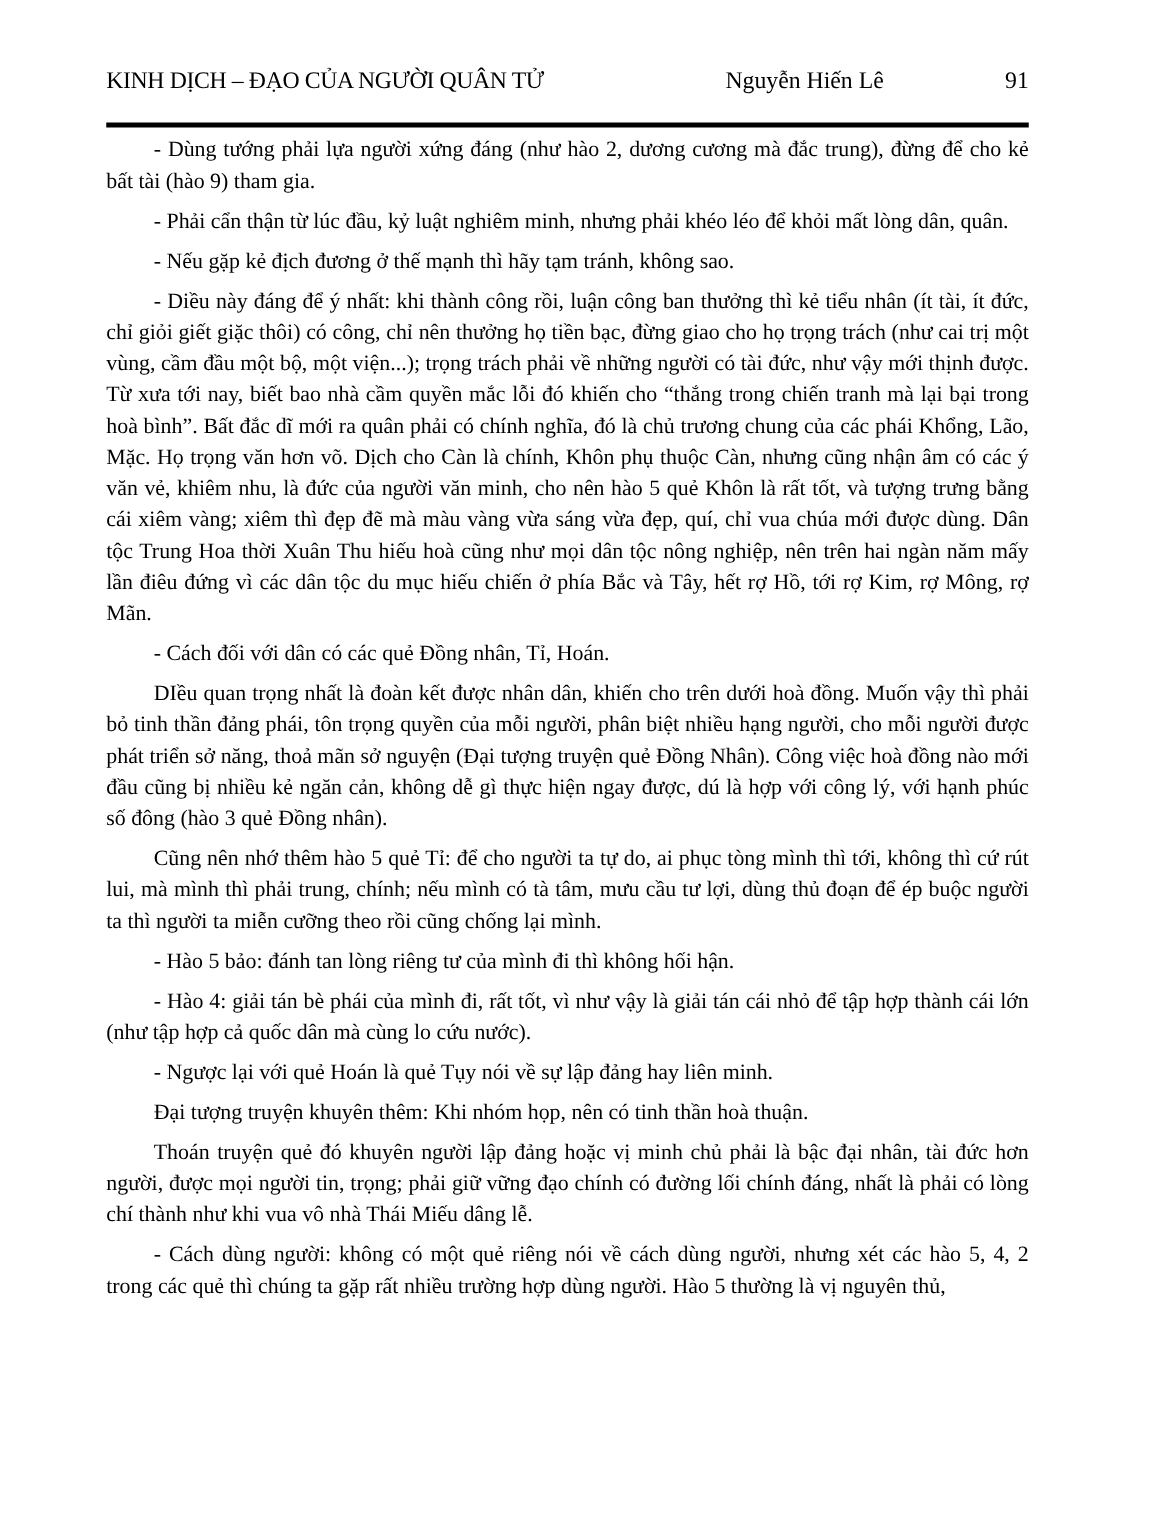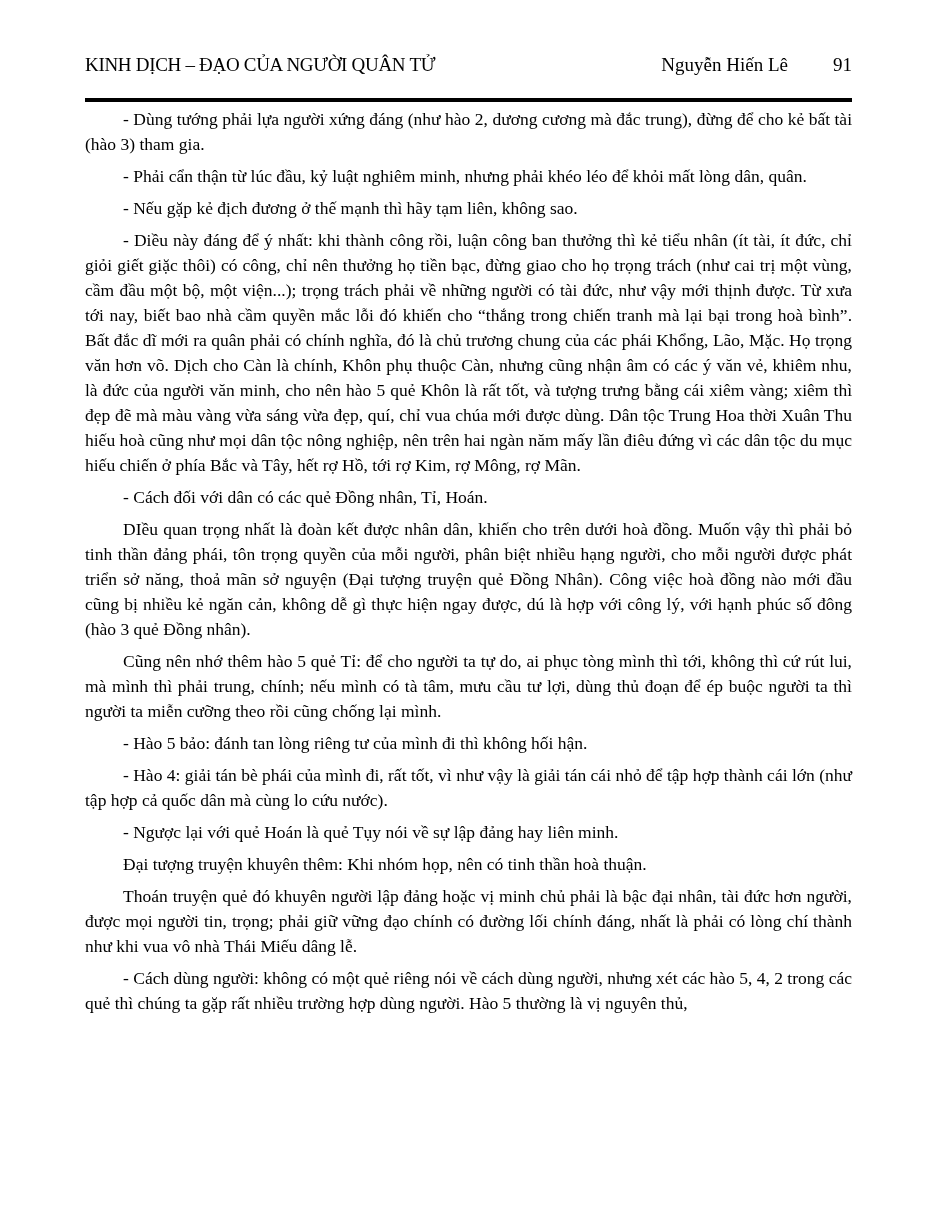--- a/index.html
+++ b/index.html
@@ -11,35 +11,35 @@
     width: 935px;
     height: 1210px;
     font-family: "Liberation Serif", "DejaVu Serif", serif;
     color: #000000;
     overflow: hidden;
   }
   .page {
     box-sizing: border-box;
     width: 935px;
     height: 1200px;
-    padding: 52px 83px 0 85px;
+    padding: 52px 112px 0 85px;
   }
   .hdr {
     display: flex;
     align-items: baseline;
     font-size: 19px;
     line-height: 26px;
     white-space: nowrap;
   }
   .hdr-title {
     flex: 1 1 auto;
     letter-spacing: -0.3px;
   }
   .hdr-author {
-    margin-right: 40px;
+    margin-right: 92px;
   }
   .hdr-page {
     text-align: right;
     min-width: 24px;
   }
   .rule {
     height: 4px;
     background: #000000;
     margin-top: 20px;
   }
@@ -60,23 +60,23 @@
 <div class="page">
   <header class="hdr">
     <span class="hdr-title">KINH DỊCH – ĐẠO CỦA NGƯỜI QUÂN TỬ</span>
     <span class="hdr-author">Nguyễn Hiến Lê</span>
     <span class="hdr-page">91</span>
   </header>
 
   <div class="rule"></div>
 
   <main class="body-text">
-      <p>- Dùng tướng phải lựa người xứng đáng (như hào 2, dương cương mà đắc trung), đừng để cho kẻ bất tài (hào 3) tham gia.</p>
+      <p>- Dùng tướng phải lựa người xứng đáng (như hào 2, dương cương mà đắc trung), đừng để cho kẻ bất tài (hào 9) tham gia.</p>
       <p>- Phải cẩn thận từ lúc đầu, kỷ luật nghiêm minh, nhưng phải khéo léo để khỏi mất lòng dân, quân.</p>
-      <p>- Nếu gặp kẻ địch đương ở thế mạnh thì hãy tạm liên, không sao.</p>
+      <p>- Nếu gặp kẻ địch đương ở thế mạnh thì hãy tạm tránh, không sao.</p>
       <p>- Diều này đáng để ý nhất: khi thành công rồi, luận công ban thưởng thì kẻ tiểu nhân (ít tài, ít đức, chỉ giỏi giết giặc thôi) có công, chỉ nên thưởng họ tiền bạc, đừng giao cho họ trọng trách (như cai trị một vùng, cầm đầu một bộ, một viện...); trọng trách phải về những người có tài đức, như vậy mới thịnh được. Từ xưa tới nay, biết bao nhà cầm quyền mắc lỗi đó khiến cho “thắng trong chiến tranh mà lại bại trong hoà bình”. Bất đắc dĩ mới ra quân phải có chính nghĩa, đó là chủ trương chung của các phái Khổng, Lão, Mặc. Họ trọng văn hơn võ. Dịch cho Càn là chính, Khôn phụ thuộc Càn, nhưng cũng nhận âm có các ý văn vẻ, khiêm nhu, là đức của người văn minh, cho nên hào 5 quẻ Khôn là rất tốt, và tượng trưng bằng cái xiêm vàng; xiêm thì đẹp đẽ mà màu vàng vừa sáng vừa đẹp, quí, chỉ vua chúa mới được dùng. Dân tộc Trung Hoa thời Xuân Thu hiếu hoà cũng như mọi dân tộc nông nghiệp, nên trên hai ngàn năm mấy lần điêu đứng vì các dân tộc du mục hiếu chiến ở phía Bắc và Tây, hết rợ Hồ, tới rợ Kim, rợ Mông, rợ Mãn.</p>
       <p>- Cách đối với dân có các quẻ Đồng nhân, Tỉ, Hoán.</p>
       <p>DIều quan trọng nhất là đoàn kết được nhân dân, khiến cho trên dưới hoà đồng. Muốn vậy thì phải bỏ tinh thần đảng phái, tôn trọng quyền của mỗi người, phân biệt nhiều hạng người, cho mỗi người được phát triển sở năng, thoả mãn sở nguyện (Đại tượng truyện quẻ Đồng Nhân). Công việc hoà đồng nào mới đầu cũng bị nhiều kẻ ngăn cản, không dễ gì thực hiện ngay được, dú là hợp với công lý, với hạnh phúc số đông (hào 3 quẻ Đồng nhân).</p>
       <p>Cũng nên nhớ thêm hào 5 quẻ Tỉ: để cho người ta tự do, ai phục tòng mình thì tới, không thì cứ rút lui, mà mình thì phải trung, chính; nếu mình có tà tâm, mưu cầu tư lợi, dùng thủ đoạn để ép buộc người ta thì người ta miễn cưỡng theo rồi cũng chống lại mình.</p>
       <p>- Hào 5 bảo: đánh tan lòng riêng tư của mình đi thì không hối hận.</p>
       <p>- Hào 4: giải tán bè phái của mình đi, rất tốt, vì như vậy là giải tán cái nhỏ để tập hợp thành cái lớn (như tập hợp cả quốc dân mà cùng lo cứu nước).</p>
       <p>- Ngược lại với quẻ Hoán là quẻ Tụy nói về sự lập đảng hay liên minh.</p>
       <p>Đại tượng truyện khuyên thêm: Khi nhóm họp, nên có tinh thần hoà thuận.</p>
       <p>Thoán truyện quẻ đó khuyên người lập đảng hoặc vị minh chủ phải là bậc đại nhân, tài đức hơn người, được mọi người tin, trọng; phải giữ vững đạo chính có đường lối chính đáng, nhất là phải có lòng chí thành như khi vua vô nhà Thái Miếu dâng lễ.</p>
       <p>- Cách dùng người: không có một quẻ riêng nói về cách dùng người, nhưng xét các hào 5, 4, 2 trong các quẻ thì chúng ta gặp rất nhiều trường hợp dùng người. Hào 5 thường là vị nguyên thủ,</p>

